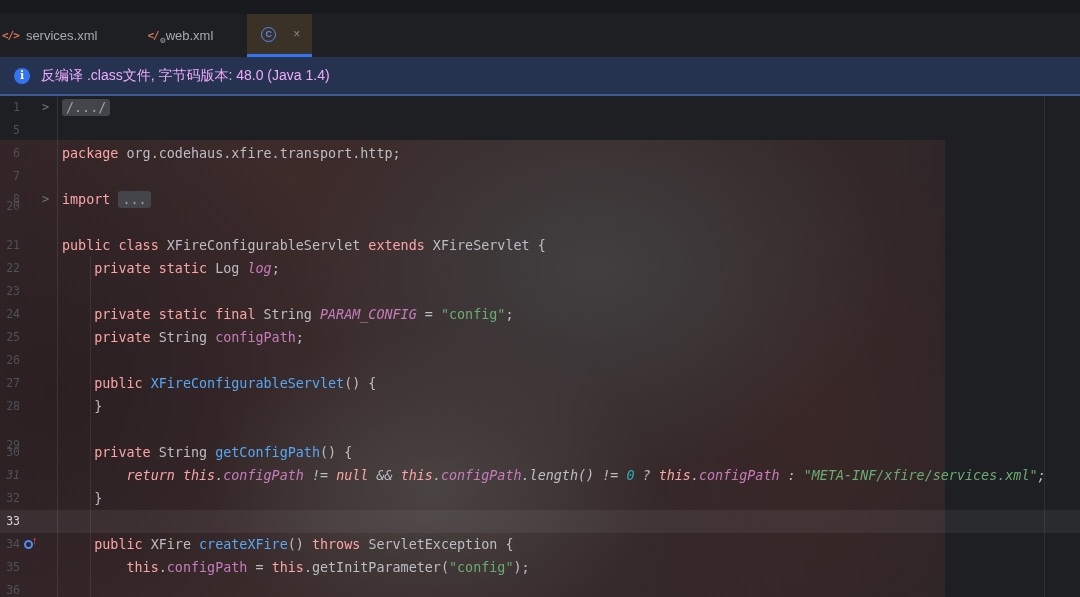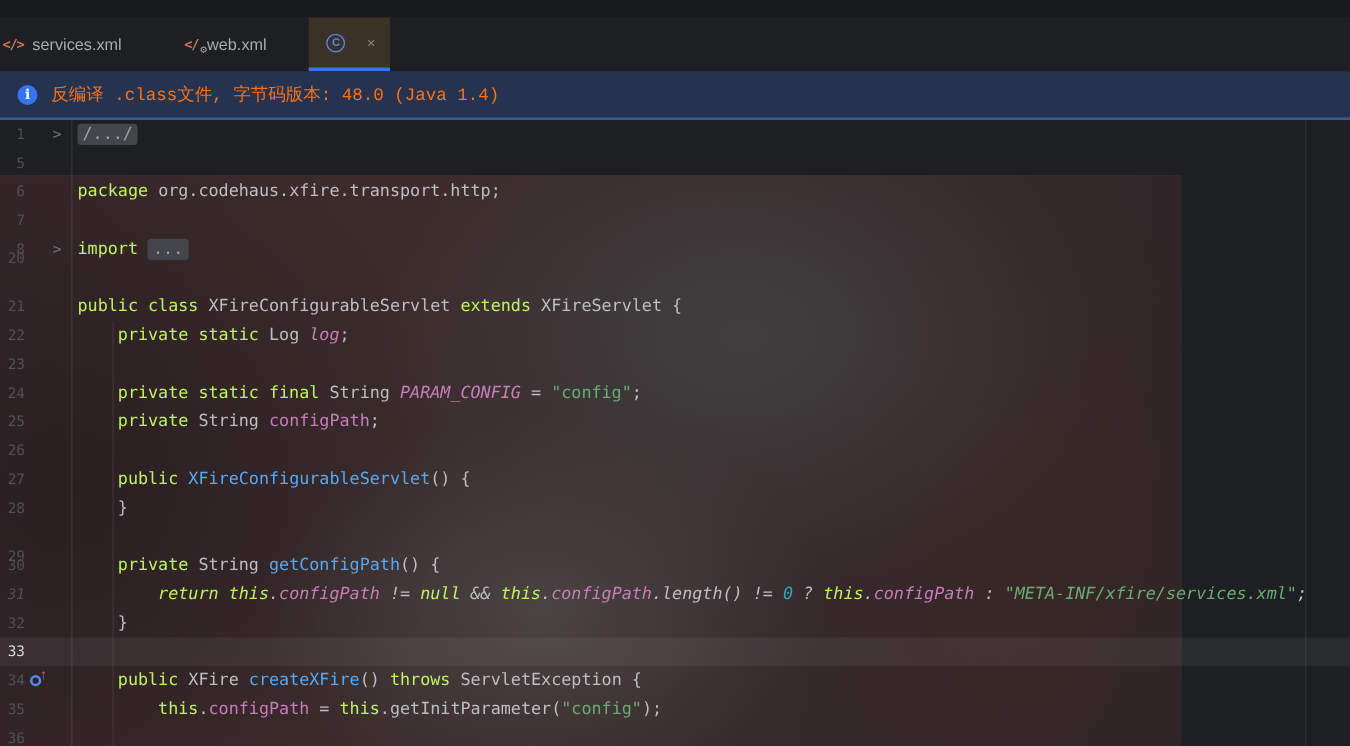--- a/index.html
+++ b/index.html
@@ -24,21 +24,21 @@
     padding-right:12px;
   }
   .xml-glyph { font-family:"DejaVu Sans Mono", monospace; font-size:11px; font-weight:bold; color:#d07355; letter-spacing:-1px; }
   .webxml-ic { position:relative; font-family:"DejaVu Sans Mono", monospace; font-size:11px; font-weight:bold; color:#d07355; letter-spacing:-1px; }
   .webxml-ic .gear { position:absolute; right:-7px; bottom:-3px; font-size:9px; color:#9da0a8; letter-spacing:0; }
   .class-ic { width:15px; height:15px; border:1.5px solid #548af7; border-radius:50%; display:flex; align-items:center; justify-content:center; font-size:9px; font-weight:bold; color:#548af7; flex:0 0 auto; }
   .close-x { margin-left:10px; color:#868a91; font-size:12px; }
   
   .banner { position:absolute; left:0; top:57px; width:1080px; height:39px; background:#253250; border-bottom:2px solid #3d5a94; display:flex; align-items:center; padding-left:14px; gap:11px; }
   .info-ic { width:16px; height:16px; border-radius:50%; background:#3574f0; color:#fff; font-size:11px; font-weight:bold; display:flex; align-items:center; justify-content:center; font-family:"DejaVu Serif", serif; flex:0 0 auto; }
-  .banner-text { font-size:14px; color:#f97316;font-family:Liberation Mono, monospace; }
+  .banner-text { font-size:14px; color:#f0abfc; }
   
   .editor { position:absolute; left:0; top:96px; width:1080px; height:501px; }
   .photo { position:absolute; left:0; top:44px; width:945px; height:457px; z-index:0;
     background-color:#463435;
     background-image:
       radial-gradient(ellipse 430px 300px at 63% 28%, rgba(96,94,93,0.95), rgba(96,94,93,0) 70%),
       radial-gradient(ellipse 320px 230px at 46% 76%, rgba(116,110,104,0.8), rgba(116,110,104,0) 70%),
       radial-gradient(ellipse 260px 420px at 86% 60%, rgba(84,50,46,0.9), rgba(84,50,46,0) 72%),
       radial-gradient(ellipse 420px 430px at 6% 55%, rgba(56,36,37,0.95), rgba(56,36,37,0) 75%),
       radial-gradient(ellipse 300px 200px at 30% 10%, rgba(90,56,52,0.85), rgba(90,56,52,0) 72%),
@@ -50,21 +50,21 @@
   .indent-guide { position:absolute; left:90px; top:161px; height:418px; width:1px; background:rgba(255,255,255,0.08); z-index:1; }
   .row { position:absolute; left:0; width:1080px; height:23px; z-index:2; }
   .row.caret { background:rgba(210,216,230,0.07);padding-left:24px; }
   .gnum { position:absolute; left:0; top:0; width:20px; height:23px; line-height:23px; text-align:right; font-family:"DejaVu Sans Mono", monospace; font-size:11.5px; color:#4e5157; }
   .row.caret .gnum { color:#d5d8dd; }
   .foldic { position:absolute; left:42px; top:0; height:23px; line-height:22px; font-family:"DejaVu Sans Mono", monospace; font-size:12px; color:#6f7378; }
   .ovr { position:absolute; left:24px; top:5px; width:16px; height:14px; }
   .ovr .ring { position:absolute; left:0; top:2px; width:9px; height:9px; border:2px solid #548af7; border-radius:50%; }
   .ovr .arr { position:absolute; left:8px; top:-4px; font-size:11px; font-weight:bold; color:#f75464; }
   .code { position:absolute; left:62px; top:0; height:23px; line-height:23px; white-space:pre; font-family:"DejaVu Sans Mono", monospace; font-size:13.4px; }
-  .tk-kw  { color:#bef264;margin-top:11px; }
+  .tk-kw  { color:#fca5a5;margin-top:11px; }
   .tk-pln { color:#bcbec4; }
   .tk-fld { color:#c77dbb; }
   .tk-fldi{ color:#c77dbb; font-style:italic; }
   .tk-mth { color:#56a8f5; }
   .tk-str { color:#6aab73; }
   .tk-num { color:#2aacb8; }
   .tk-box { background:#43454a; color:#9da0a8; border-radius:3px; padding:1px 4px; }
 </style>
 </head>
 <body>

